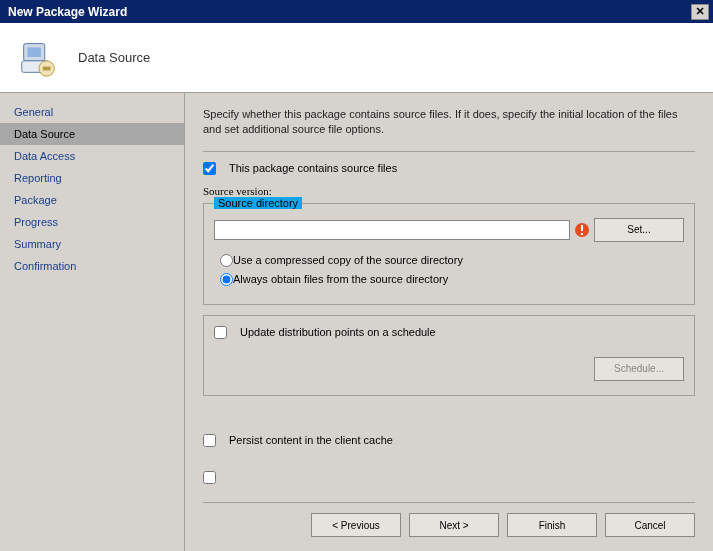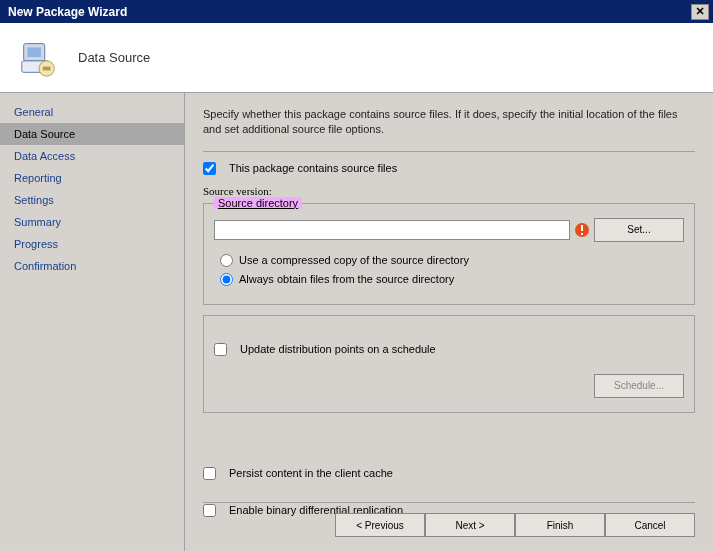--- a/index.html
+++ b/index.html
@@ -91,25 +91,24 @@
   .lbl { font-size: 11px; }
   .subhdr { margin: 4px 0 4px 0; font-family: Liberation Serif, serif; }
   .fieldset {
     border: 1px solid #a0a0a0;
     padding: 10px 10px 12px 10px;
     margin: 2px 0 10px 0;
   }
   .fieldset-legend {
     position: relative;
     top: -17px;
-    background: #f0abfc;
+    background: #0ea5e9;
     padding: 0 4px;
     display: inline-block;
     margin-bottom: -10px;
-    text-decoration: underline;
   }
   .dirrow {
     display: flex;
     align-items: center;
     gap: 4px;
     margin-top: -8px;
     margin-bottom: 12px;
   }
   .txt {
     flex: 1;
@@ -123,37 +122,38 @@
   .btn {
     height: 24px;
     padding: 0 16px;
     border: 1px solid #888;
     background: #e6e3de;
     font-size: 10px;
     cursor: pointer;
     min-width: 90px;
   }
   .btn:disabled { color: #888; cursor: default; }
-  .radio-row { display:flex; align-items:center; gap:6px; margin: 6px 0 6px 6px; }
+  .radio-row { display:flex; align-items:center; margin: 6px 0 6px 6px; }
   .fieldset2 {
     border: 1px solid #a0a0a0;
-    padding: 27px 10px 14px 10px;
-    margin-bottom: 30px;
+    padding: 10px 10px 14px 10px;
+    margin-bottom: 14px;
   }
   .schedule-row { display:flex; justify-content:flex-end; margin-top: 18px; }
   .check-list .row { margin: 24px 0; }
   .button-bar {
     position: absolute;
     bottom: 14px;
     right: 18px;
     left: 18px;
     border-top: 1px solid #a0a0a0;
     padding-top: 10px;
     display: flex;
     justify-content: flex-end;
+    gap: 8px;
   }
 </style>
 </head>
 <body>
 
 <div class="titlebar">
   <span>New Package Wizard</span>
   <div class="close-btn">✕</div>
 </div>
 
@@ -170,23 +170,23 @@
   <span class="header-title">Data Source</span>
 </div>
 
 <div class="body">
 
   <div class="sidebar">
     <div class="nav-item">General</div>
     <div class="nav-item active">Data Source</div>
     <div class="nav-item">Data Access</div>
     <div class="nav-item">Reporting</div>
-    <div class="nav-item">Settings</div>
+    <div class="nav-item">Package</div>
+    <div class="nav-item">Progress</div>
     <div class="nav-item">Summary</div>
-    <div class="nav-item">Progress</div>
     <div class="nav-item">Confirmation</div>
   </div>
 
   <div class="main">
     <div class="intro">Specify whether this package contains source files. If it does, specify the initial location of the files and set additional source file options.</div>
     <hr class="sep">
 
     <div class="row">
       <input type="checkbox" class="chk" checked="" style="">
       <span class="lbl">This package contains source files</span>
@@ -227,21 +227,20 @@
       </div>
     </div>
 
     <div class="check-list">
       <div class="row">
         <input type="checkbox" class="chk" style="">
         <span class="lbl">Persist content in the client cache</span>
       </div>
       <div class="row">
         <input type="checkbox" class="chk" style="">
-        <span class="lbl">Enable binary differential replication</span>
       </div>
     </div>
 
     <div class="button-bar">
       <button class="btn">&lt; Previous</button>
       <button class="btn">Next &gt;</button>
       <button class="btn">Finish</button>
       <button class="btn">Cancel</button>
     </div>
   </div>

